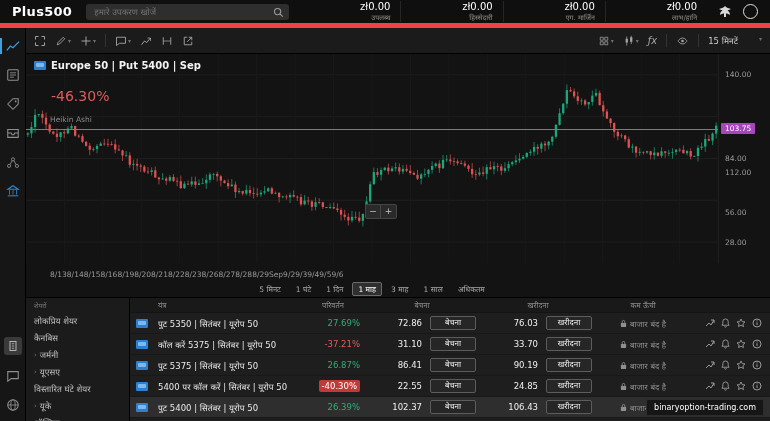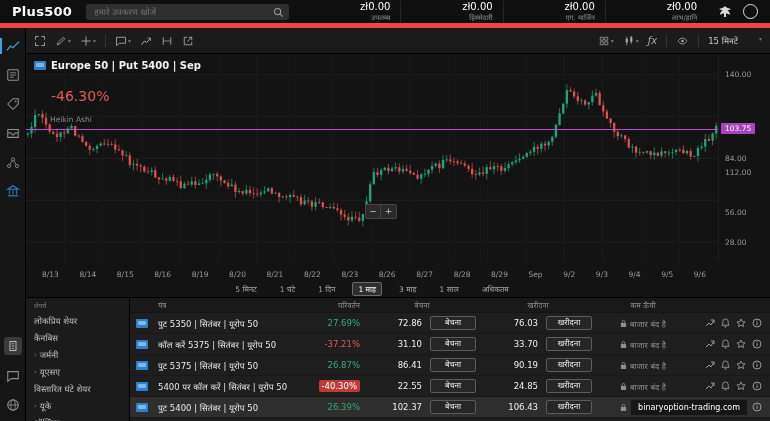--- a/index.html
+++ b/index.html
@@ -47,51 +47,51 @@
 .inst-icon::after{content:"";position:absolute;left:2px;top:2px;right:2px;bottom:3px;background:#7fb7ea;border-radius:1px}
 .inst-title{font-size:10px;font-weight:bold;color:#f2f2f2}
 .inst-chg{font-size:14px;color:#e05c5c;margin-top:17px}
 .ha-label{position:absolute;left:24px;font-size:7.5px;color:#8a8a8a;cursor:pointer}
 .zoomctl{position:absolute;bottom:44px;left:49%;display:flex;background:#2a2a2a;border:1px solid #454545;border-radius:2px}
 .zoomctl button{width:15px;height:13px;background:none;border:none;color:#c5c5c5;font-size:9px;line-height:1;cursor:pointer;font-family:inherit}
 .zoomctl button:first-child{border-right:1px solid #454545}
 .yaxis{position:absolute;right:0;top:0;width:52px;bottom:34px;background:#131313;border-left:1px solid #1e1e1e}
 .ylab{position:absolute;left:6px;font-size:7.5px;color:#9a9a9a}
 .ptag{position:absolute;left:2px;background:#a845bc;color:#fff;font-size:7.5px;padding:1px 4px;border-radius:1px}
-.xlabels{position:absolute;left:4px;right:52px;bottom:16px;height:13px;display:flex;justify-content:space-between;padding:0 12px;align-items:center}
+.xlabels{position:absolute;left:12px;right:52px;bottom:16px;height:13px;display:flex;padding:0 12px;align-items:center}
 .xlab{font-size:7.5px;color:#9a9a9a}
-.ranges{position:absolute;left:0;right:52px;bottom:1px;height:15px;display:flex;justify-content:center;gap:11px;align-items:center}
+.ranges{position:absolute;left:0;right:52px;bottom:1px;height:15px;display:flex;justify-content:center;gap:3px;align-items:center}
 .rbtn{background:none;border:1px solid transparent;color:#a8a8a8;font-size:7.5px;padding:1px 5px;font-family:inherit;cursor:pointer;border-radius:2px}
 .rbtn.active{background:#2f2f2f;border:1px solid #6b6b6b;color:#fff}
 
 .bottom{flex:1;display:flex;min-height:0}
 .cats{width:104px;background:#1b1b1b;border-right:1px solid #000;padding:2px 0;overflow:hidden;flex:0 0 auto}
 .cats-title{font-size:6.5px;color:#777;padding:1px 8px 2px}
 .cat-item{font-size:8.5px;color:#c0c0c0;padding:3px 8px;white-space:nowrap;cursor:pointer;display:flex;gap:3px;align-items:center;overflow:hidden}
 .cat-item .arrow{color:#777;font-size:7px}
 .table{flex:1;display:flex;flex-direction:column;min-width:0;background:#1e1e1e;position:relative}
 .thead,.trow{display:grid;grid-template-columns:24px 148px 62px 62px 54px 62px 54px 1fr 80px;align-items:center}
 .thead{height:15px;background:#191919;color:#8d8d8d;font-size:7.5px;border-bottom:1px solid #141414;flex:0 0 auto}
 .trow{height:21px;border-bottom:1px solid #181818;cursor:pointer;flex:0 0 auto}
 .trow.selected{background:#2e2e2e}
 .cell{padding:0 4px;min-width:0}
 .th-span2{grid-column:span 2;text-align:center}
-.th-chg{text-align:right}
+.th-chg{text-align:center}
 .th-status{text-align:center}
 .name{color:#e8e8e8;font-size:8.5px;white-space:nowrap;overflow:hidden;text-overflow:ellipsis}
 .chg{text-align:right;font-size:8.5px}
 .chg.up .chgv{color:#2fae78}
 .chg.down .chgv{color:#e05c5c}
 .chg .flash{background:#c03a3a;color:#fff !important;padding:1px 3px;border-radius:2px}
 .num{text-align:right;color:#f0f0f0;font-size:8.5px}
 .tbtn{width:100%;height:14px;background:#262626;border:1px solid #5c5c5c;border-radius:2px;color:#ececec;font-size:8px;font-family:inherit;cursor:pointer;line-height:1}
 .status{display:flex;align-items:center;gap:3px;color:#8f8f8f;font-size:8px;justify-content:center}
 .acts{display:flex;gap:6px;justify-content:flex-end;align-items:center;color:#9a9a9a;padding-right:8px}
 .act{display:flex;cursor:pointer}
-.watermark{position:absolute;right:22px;bottom:5px;background:#161616;border:1px solid #2c2c2c;color:#fff;font-size:8px;padding:3px 7px;border-radius:2px;z-index:5}
+.watermark{position:absolute;right:6px;bottom:5px;background:#161616;border:1px solid #2c2c2c;color:#fff;font-size:8px;padding:3px 7px;border-radius:2px;z-index:5}
 </style>
 </head>
 <body>
 
 <div class="topbar">
   <div class="logo">Plus500</div>
   <div class="search">
     <input placeholder="हमारे उपकरण खोजें" style="">
     <span class="sic">
       <svg width="11" height="11" viewBox="0 0 12 12">

